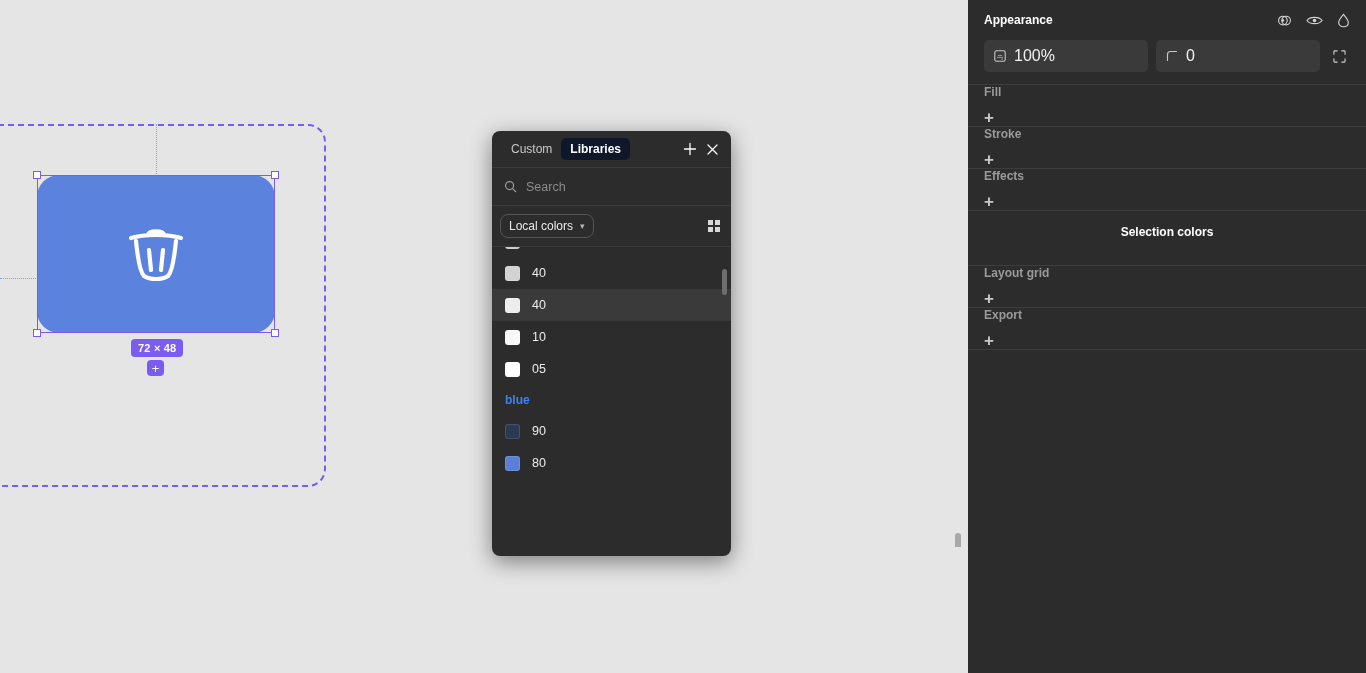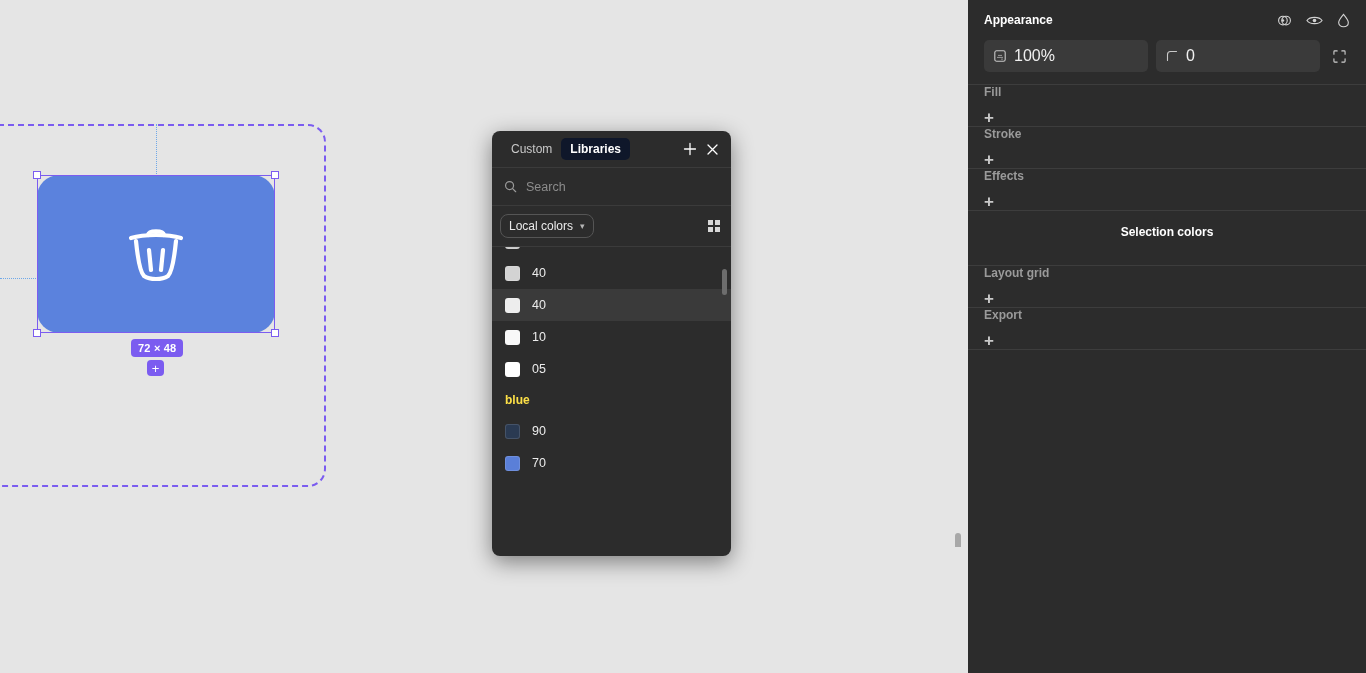--- a/index.html
+++ b/index.html
@@ -195,21 +195,21 @@
     border-radius: 3px;
     flex: none;
     border: 1px solid rgba(255,255,255,0.13);
   }
   .group-label {
     height: 30px;
     display: flex; align-items: center;
     padding: 0 13px;
     font-size: 12px;
     font-weight: bold;
-    color: #fde047;
+    color: #3b82f6;
     text-align: center;
   }
   .pop-scrollbar {
     position: absolute;
     right: 4px; top: 22px;
     width: 5px; height: 26px;
     background: #6d6d6d;
     border-radius: 3px;
   }
 
@@ -390,21 +390,21 @@
             <div class="swatch" style="background: rgb(255, 255, 255);"></div>
             <span>05</span>
           </div>
           <div class="group-label">blue</div>
           <div class="color-row">
             <div class="swatch" style="background: rgb(42, 58, 82);"></div>
             <span>90</span>
           </div>
           <div class="color-row">
             <div class="swatch" style="background: rgb(90, 127, 216);"></div>
-            <span>70</span>
+            <span>80</span>
           </div>
         </div>
       <div class="pop-scrollbar"></div>
     </div>
   </div>
 
   <div id="rightpanel">
 
     <div class="rp-section-head">
       <span>Appearance</span>

